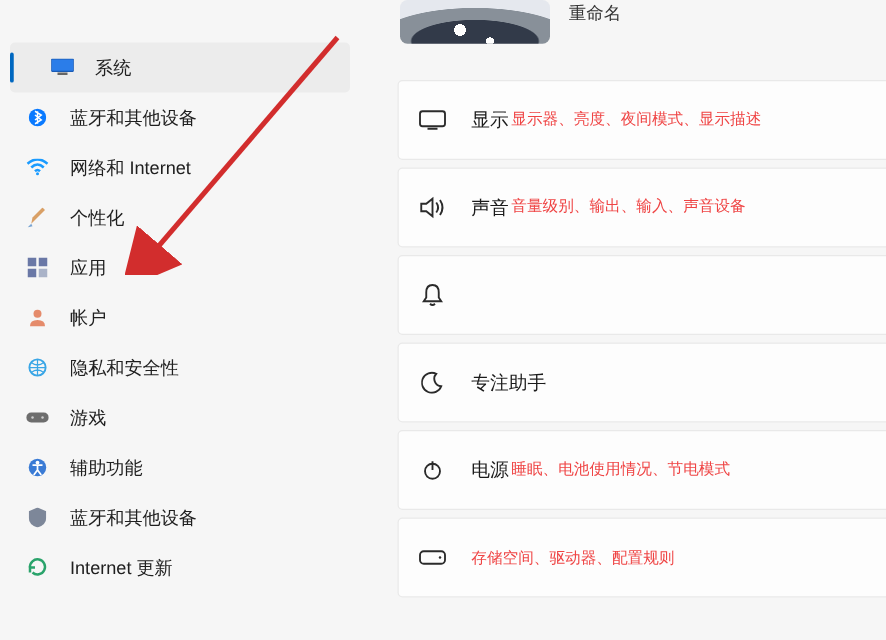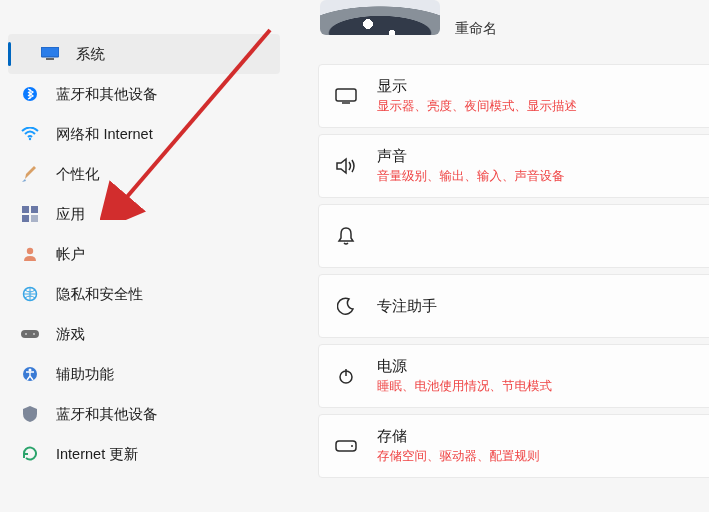--- a/index.html
+++ b/index.html
@@ -35,21 +35,21 @@
     width: 120px;
     height: 60px;
     background:
       radial-gradient(circle at 40% 40%, #ffffff 0 6%, transparent 6%),
       radial-gradient(circle at 60% 55%, #ffffff 0 4%, transparent 4%),
       radial-gradient(ellipse 120% 80% at 50% 55%, #323a49 0 35%, #889099 36% 55%, #e5e8ee 56% 100%);
   }
   .device-info {
     position: absolute;
     left: 455px;
-    top: 18px;
+    top: 0;
     font-size: 14px;
     color: #404040;
   }
   .device-info .name {
     font-size: 14px;
     color: #555;
   }
   .device-info .rename {
     font-size: 14px;
     color: #333;
@@ -119,21 +119,20 @@
     height: 22px;
     display: inline-flex;
     align-items: center;
     justify-content: center;
     margin-right: 20px;
     flex-shrink: 0;
     color: #2b2b2b;
   }
   .card .ctext {
     display: flex;
-    flex-direction: column;
     gap: 2px;
   }
   .card .ctitle {
     font-size: 15px;
     color: #1b1b1b;
   }
   .card .csub {
     font-size: 12.5px;
     color: #ef4444;
   }
@@ -341,21 +340,20 @@
     </div>
 
     <div class="card last">
       <span class="cicon">
         <svg width="22" height="12" viewBox="0 0 22 12">
             <rect x="1" y="1" width="20" height="10" rx="3" fill="none" stroke="#2b2b2b" stroke-width="1.5"></rect>
             <circle cx="17" cy="6" r="1" fill="#2b2b2b"></circle>
           </svg>
       </span>
       <div class="ctext">
-        <span class="ctitle">存储</span>
         <span class="csub">存储空间、驱动器、配置规则</span>
       </div>
     </div>
 
   </main>
 </div>
 
 <svg class="arrow-overlay" width="180" height="200" viewBox="0 0 180 200">
   <defs>
     <marker id="ah" markerWidth="12" markerHeight="12" refX="3" refY="6" orient="auto">

